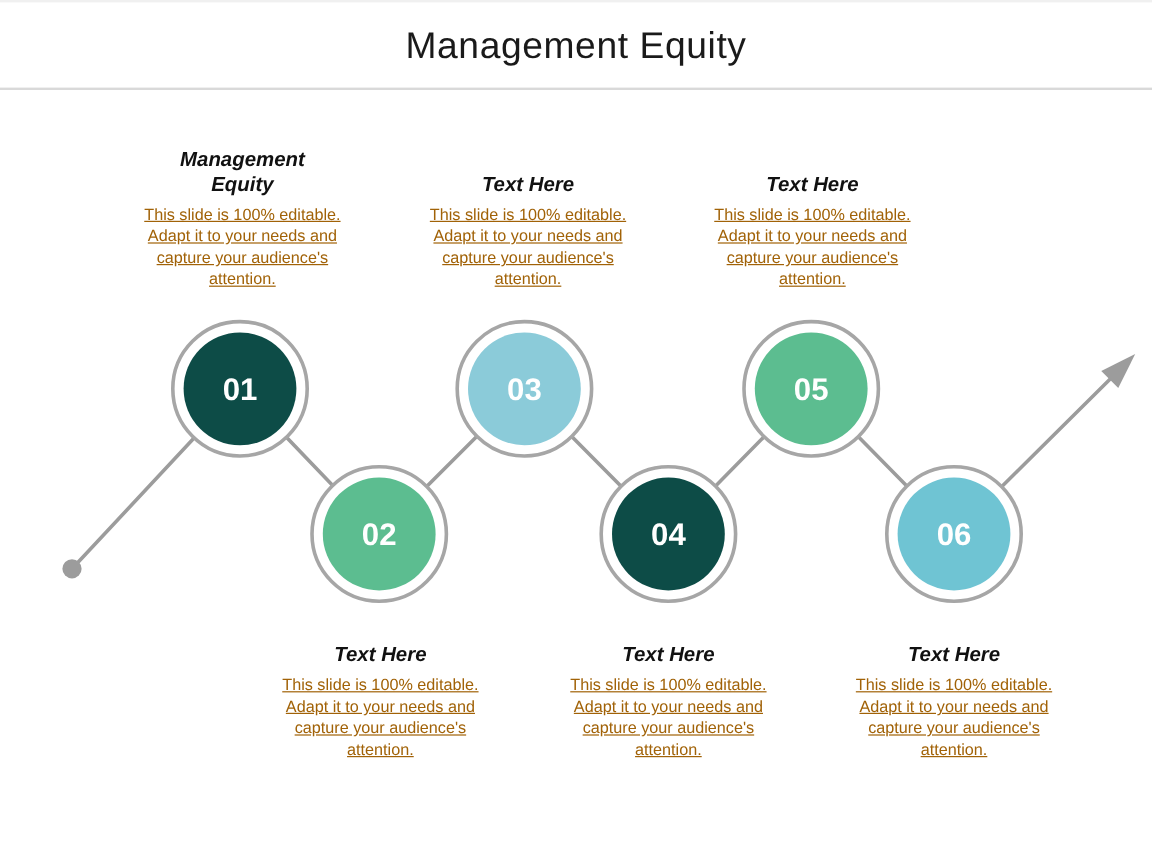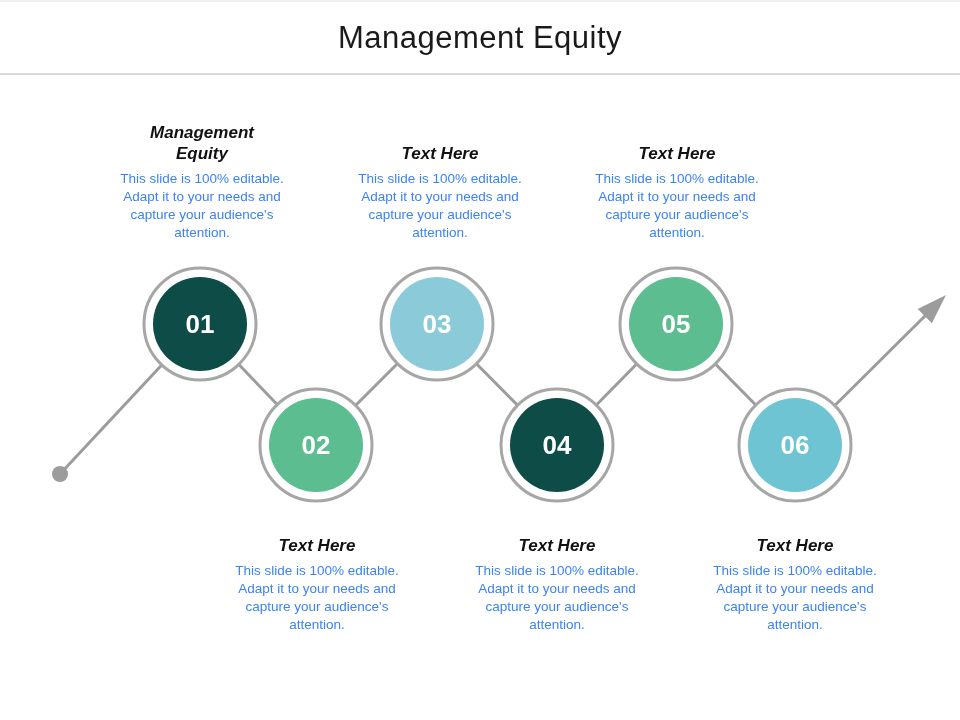--- a/index.html
+++ b/index.html
@@ -51,21 +51,22 @@
     line-height: 21px;
     color: #111111;
     max-width: 132px;
   }
   .text-block.bottom .block-heading { max-width: 190px; }
   .block-body {
     margin: 6px auto 0 auto;
     width: 172px;
     font-size: 13.5px;
     line-height: 18px;
-    color: #3b82f6;
+    color: #a16207;
+    text-decoration: underline;
   }
   .diagram-svg {
     position: absolute;
     top: 0; left: 0;
     width: 960px; height: 720px;
   }
   .connector { fill: none; stroke-width: 3; stroke-linejoin: round; }
   .node-ring { fill: #ffffff; stroke-width: 3; }
   .node-number {
     font-family: "Liberation Sans", sans-serif;

